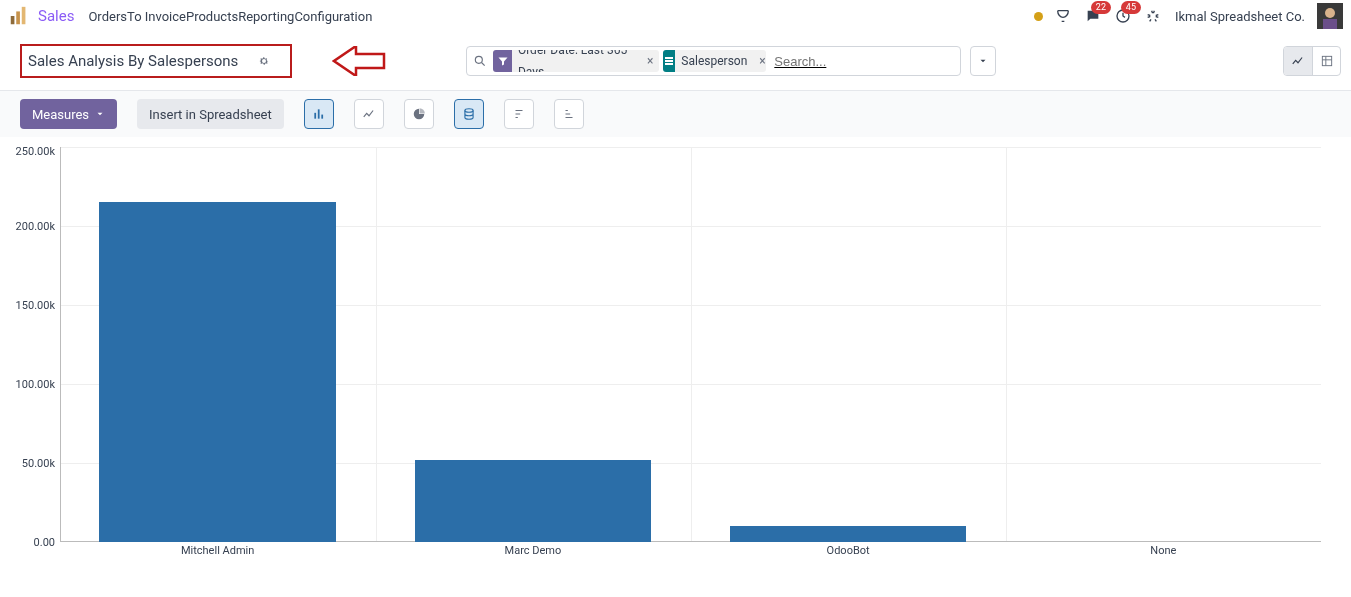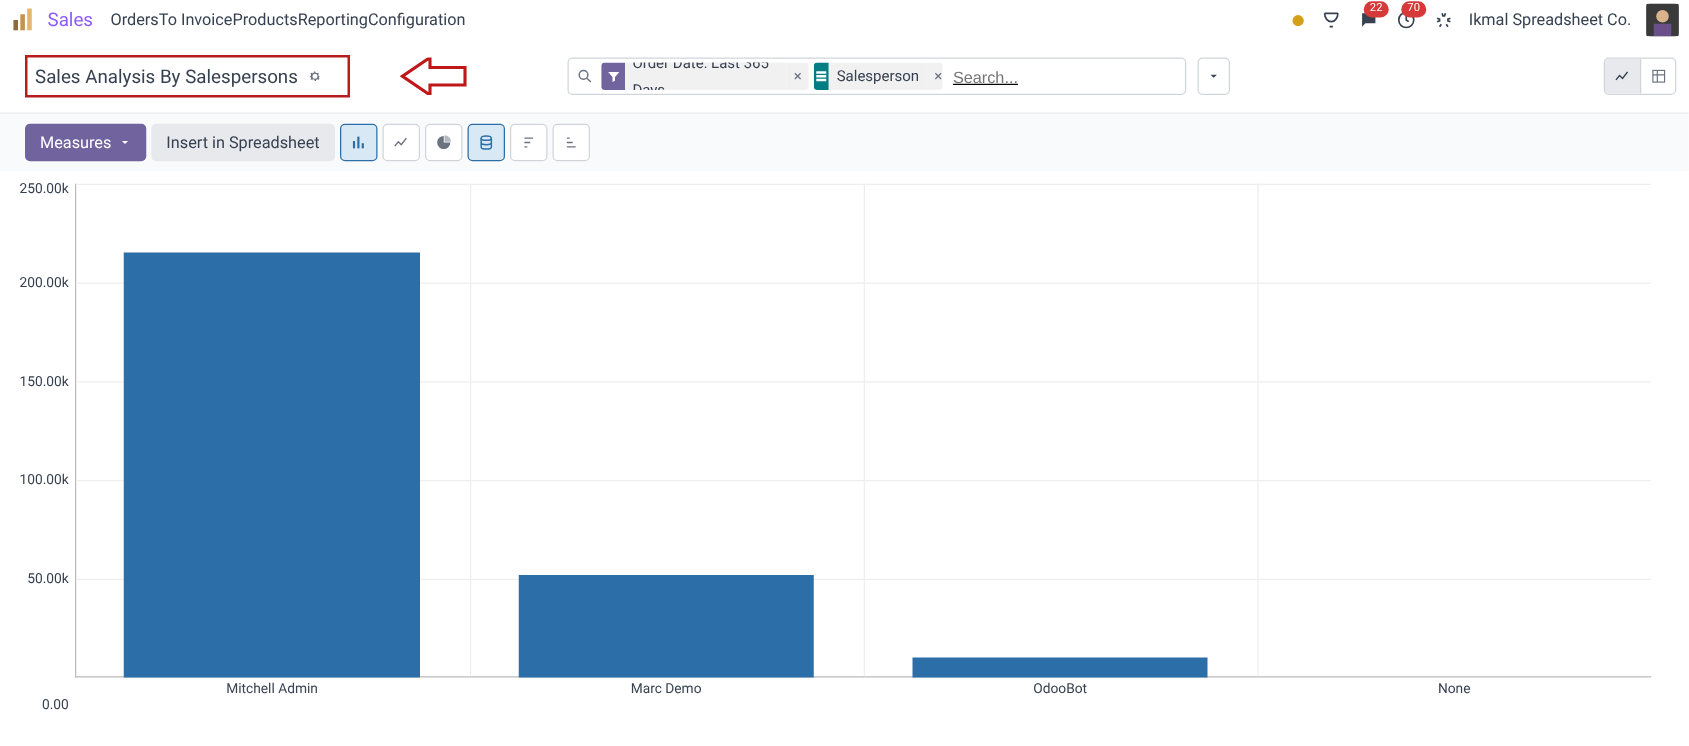--- a/index.html
+++ b/index.html
@@ -5,47 +5,47 @@
   * { box-sizing: border-box; margin: 0; padding: 0; }
   body { font-family: -apple-system, BlinkMacSystemFont, "Segoe UI", Roboto, sans-serif; font-size: 13px; color: #374151; background: #fff; width: 1351px; }
   
   .topnav { display: flex; align-items: center; height: 32px; padding: 0 8px; }
   .logo { width: 22px; height: 22px; margin-right: 8px; display: inline-block; }
   .app-name { font-size: 15px; color: #8b5cf6; margin-right: 14px; }
   .nav-items { display: flex; }
   .nav-item { color: #374151; cursor: pointer; font-size: 13px; }
   .topnav-right { margin-left: auto; display: flex; align-items: center; gap: 12px; }
   .status-dot { width: 9px; height: 9px; background: #d4a017; border-radius: 50%; }
-  .ico { width: 18px; height: 18px; color: #374151; display: inline-flex; align-items: center; justify-content: flex-end; position: relative; }
+  .ico { width: 18px; height: 18px; color: #374151; display: inline-flex; align-items: center; justify-content: flex-start; position: relative; }
   .badge { position: absolute; top: -6px; right: -8px; background: #d63939; color: #fff; font-size: 9px; padding: 1px 5px; border-radius: 8px; line-height: 1.2; }
   .company-name { font-size: 13px; }
   .avatar { width: 26px; height: 26px; background: #555; border-radius: 3px; display: inline-block; }
   
   .cp { display: flex; align-items: center; padding: 12px 10px 12px 20px; border-bottom: 1px solid #e5e7eb; gap: 10px; }
-  .page-title-box { border: 2px solid #b91c1c; padding: 6px 20px 6px 6px; display: inline-flex; align-items: center; gap: 8px; min-width: 254px; }
+  .page-title-box { border: 2px solid #b91c1c; padding: 6px 20px 6px 6px; display: inline-flex; align-items: center; gap: 20px; min-width: 254px; }
   .page-title { font-size: 15px; color: #374151; }
   .gear { width: 12px; height: 12px; color: #6b7280; }
   .arrow-annot { margin-left: 30px; }
   .searchbar { margin-left: 70px; display: flex; align-items: center; border: 1px solid #d1d5db; border-radius: 4px; height: 30px; padding: 0 6px; flex: 0 0 495px; }
   .searchbar .mag { width: 14px; height: 14px; color: #6b7280; margin-right: 6px; }
   .facet { display: inline-flex; align-items: center; height: 22px; border-radius: 3px; overflow: hidden; margin-right: 4px; font-size: 12px; }
   .facet-ico { width: 22px; height: 22px; display: inline-flex; align-items: center; justify-content: center; color: #fff; }
   .facet-filter .facet-ico { background: #71639e; }
   .facet-group  .facet-ico { background: #017e84; }
   .facet-label { background: #f1f1f1; color: #374151; padding: 0 6px; line-height: 22px; }
   .facet-x { padding: 0 6px; color: #6b7280; cursor: pointer; background: #f1f1f1; line-height: 22px; }
   .search-input { border: none; outline: none; flex: 1; font-size: 13px; padding: 0 4px; background: transparent; text-decoration: underline; }
   .search-caret { border: 1px solid #d1d5db; border-radius: 4px; width: 26px; height: 30px; display: inline-flex; align-items: center; justify-content: center; margin-left: -1px; }
   .cp-right { margin-left: auto; display: flex; gap: 0; }
   .view-switch { display: flex; border: 1px solid #d1d5db; border-radius: 4px; overflow: hidden; }
   .view-btn { width: 28px; height: 28px; display: inline-flex; align-items: center; justify-content: center; color: #6b7280; border-left: 1px solid #d1d5db; cursor: pointer; }
   .view-btn:first-child { border-left: none; }
   .view-btn.active { background: #e7e9ed; color: #374151; }
   
-  .toolbar { display: flex; align-items: center; gap: 4px; padding: 8px 10px 8px 20px; background: #f9fafb; }
+  .toolbar { display: flex; align-items: center; gap: 20px; padding: 8px 10px 8px 20px; background: #f9fafb; }
   .btn { height: 30px; display: inline-flex; align-items: center; padding: 0 12px; font-size: 13px; border-radius: 4px; cursor: pointer; gap: 6px; }
   .btn.primary { background: #71639e; color: #fff; }
   .btn.secondary { background: #e7e9ed; color: #374151; }
   .icon-btn { width: 30px; height: 30px; border: 1px solid #d1d5db; border-radius: 4px; display: inline-flex; align-items: center; justify-content: center; color: #6b7280; cursor: pointer; background: #fff; }
   .icon-btn.active { background: #d9e8f5; border-color: #2b6ea8; color: #2b6ea8; }
   
   .chart-wrap { padding: 10px 10px 10px 0; }
   .legend { text-align: center; font-size: 12px; color: #374151; margin-bottom: 4px; }
   .legend-swatch { display: inline-block; width: 36px; height: 12px; background: #2b6ea8; vertical-align: middle; margin-right: 6px; }
   .plot { position: relative; height: 415px; margin-left: 60px; margin-right: 20px; }
@@ -91,21 +91,21 @@
       <svg viewBox="0 0 24 24" width="16" height="16" fill="currentColor">
           <path d="M4 4h16v12H8l-4 4V4z"></path>
         </svg>
       <span class="badge">22</span>
     </span>
     <span class="ico">
       <svg viewBox="0 0 24 24" width="16" height="16" fill="none" stroke="currentColor" stroke-width="2">
           <circle cx="12" cy="12" r="9"></circle>
           <path d="M12 7v5l3 2"></path>
         </svg>
-      <span class="badge">70</span>
+      <span class="badge">45</span>
     </span>
     <span class="ico">
       <svg viewBox="0 0 24 24" width="16" height="16" fill="none" stroke="currentColor" stroke-width="2">
           <path d="M14 4l-1 3h-2L10 4M4 14l3-1v-2l-3-1M20 14l-3-1v-2l3-1M7 20l2-3M17 20l-2-3"></path>
         </svg>
     </span>
     <span class="company-name">Ikmal Spreadsheet Co.</span>
     <span class="avatar">
       <svg viewBox="0 0 26 26" width="26" height="26">
           <rect width="26" height="26" fill="#3a3a3a"></rect>
@@ -225,21 +225,21 @@
   <span class="icon-btn">
     <svg viewBox="0 0 24 24" width="14" height="14" fill="none" stroke="currentColor" stroke-width="2">
         <path d="M6 18h12M6 12h8M6 6h4"></path>
       </svg>
   </span>
 </div>
 
 <div class="chart-wrap">
   <div class="plot">
     <div class="y-axis" id="y-axis">
-        <div class="y-tick" style="top: 417px;">0.00</div>
+        <div class="y-tick" style="top: 395px;">0.00</div>
         <div class="y-tick" style="top: 316px;">50.00k</div>
         <div class="y-tick" style="top: 237px;">100.00k</div>
         <div class="y-tick" style="top: 158px;">150.00k</div>
         <div class="y-tick" style="top: 79px;">200.00k</div>
         <div class="y-tick" style="top: 4px;">250.00k</div>
       </div>
     <div class="grid" id="grid">
         <div class="hline" style="top: 316px;"></div>
         <div class="hline" style="top: 237px;"></div>
         <div class="hline" style="top: 158px;"></div>

